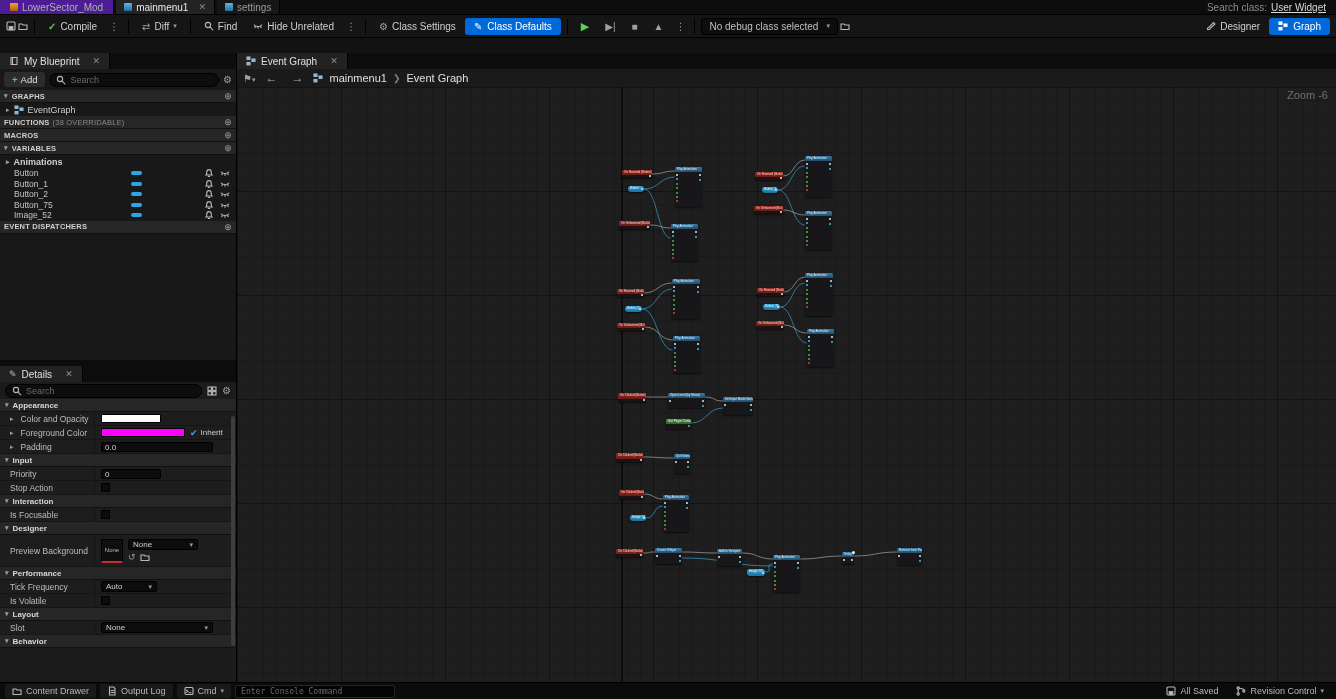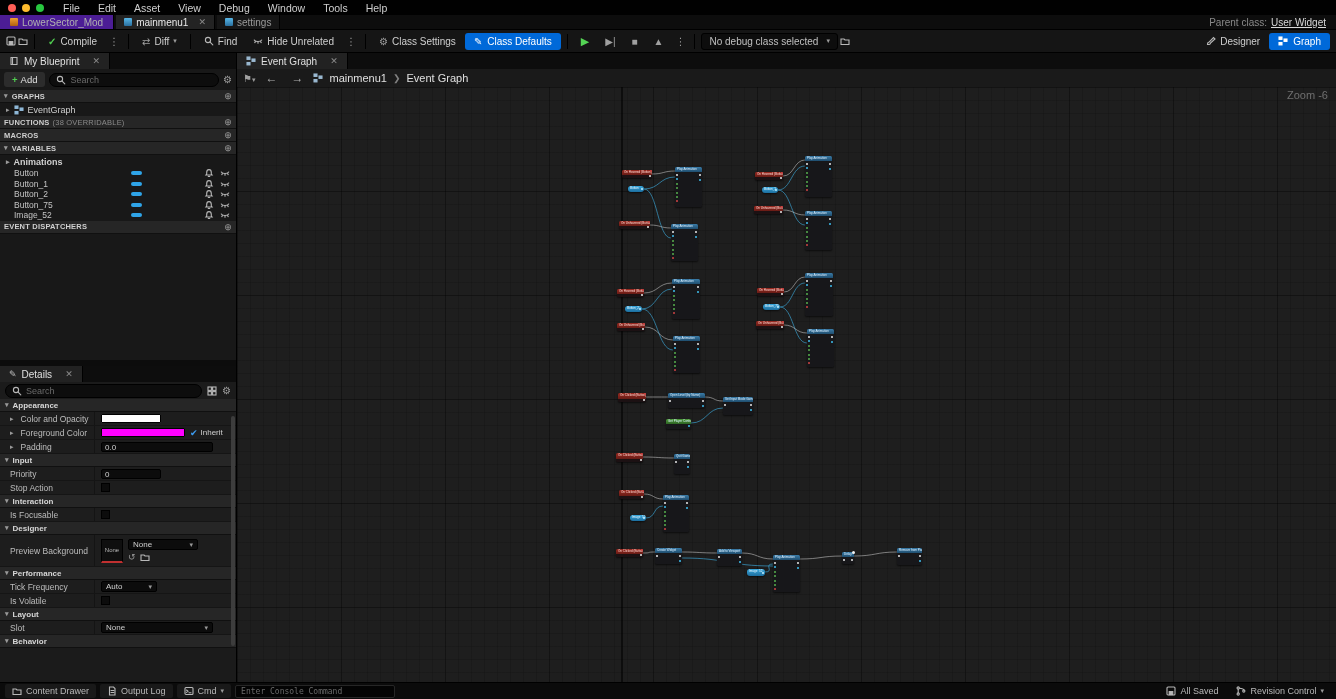--- a/index.html
+++ b/index.html
@@ -104,46 +104,37 @@
   .statusbar { position:absolute; left:0; right:0; bottom:0; height:17px; background:#0b0b0b; border-top:1px solid #000; display:flex; align-items:center; font-size:9px; color:#b8b8b8; padding:0 5px; gap:4px; }
   .sbtn { display:flex; align-items:center; gap:4px; padding:2px 7px; background:#191919; border-radius:2px; }
   .console { width:160px; background:#040404; border:1px solid #262626; border-radius:2px; color:#6a6a6a; font-family:"DejaVu Sans Mono", monospace; font-size:8px; padding:1px 5px; }
   .statusbar .spacer { flex:1; }
 </style>
 </head>
 <body>
 
 <div class="app">
 
-  <div class="menubar">
-    <div class="lights">
-      <span class="light" style="background:#ff5f57"></span>
-      <span class="light" style="background:#febc2e"></span>
-      <span class="light" style="background:#28c840"></span>
-    </div>
-    <span id="menu-items"><span class="menu-item">File</span><span class="menu-item">Edit</span><span class="menu-item">Asset</span><span class="menu-item">View</span><span class="menu-item">Debug</span><span class="menu-item">Window</span><span class="menu-item">Tools</span><span class="menu-item">Help</span></span>
-    <span class="spacer"></span>
-  </div>
 
   <div class="tabbar">
     <div class="atab">
       <span class="tab-ico" style="background:linear-gradient(#f0a030,#b06010)"></span>
       <span>LowerSector_Mod</span>
     </div>
     <div class="dtab active">
       <span class="tab-ico" style="background:linear-gradient(#58b7e8,#2a6f9e)"></span>
       <span>mainmenu1</span>
       <span class="x">✕</span>
     </div>
     <div class="dtab">
       <span class="tab-ico" style="background:linear-gradient(#58b7e8,#2a6f9e)"></span>
       <span>settings</span>
     </div>
     <div class="parentclass">
-      <span>Parent class:</span>
+      <span>Search class:</span>
       <b>User Widget</b>
     </div>
   </div>
 
   <div class="toolbar">
     <span class="icon">
         <svg viewBox="0 0 10 10" fill="none" stroke="currentColor" stroke-width="1.1" stroke-linecap="round">
           <rect x="1" y="1" width="8" height="8" rx="1"></rect>
           <rect x="3.2" y="5.6" width="3.6" height="3" fill="currentColor"></rect>
         </svg>

